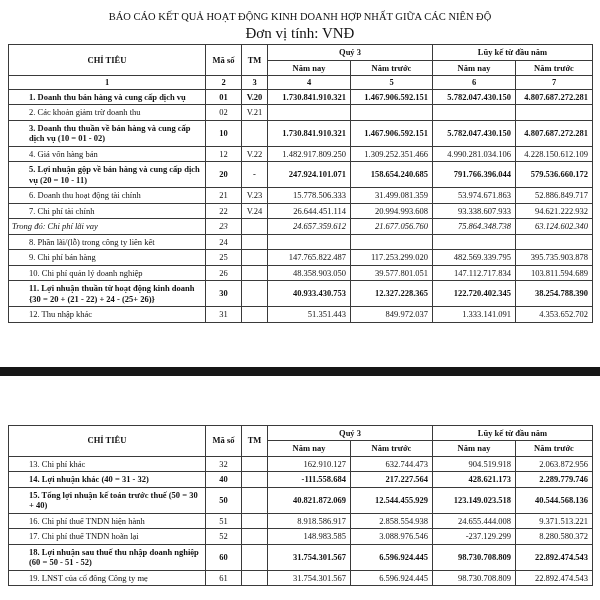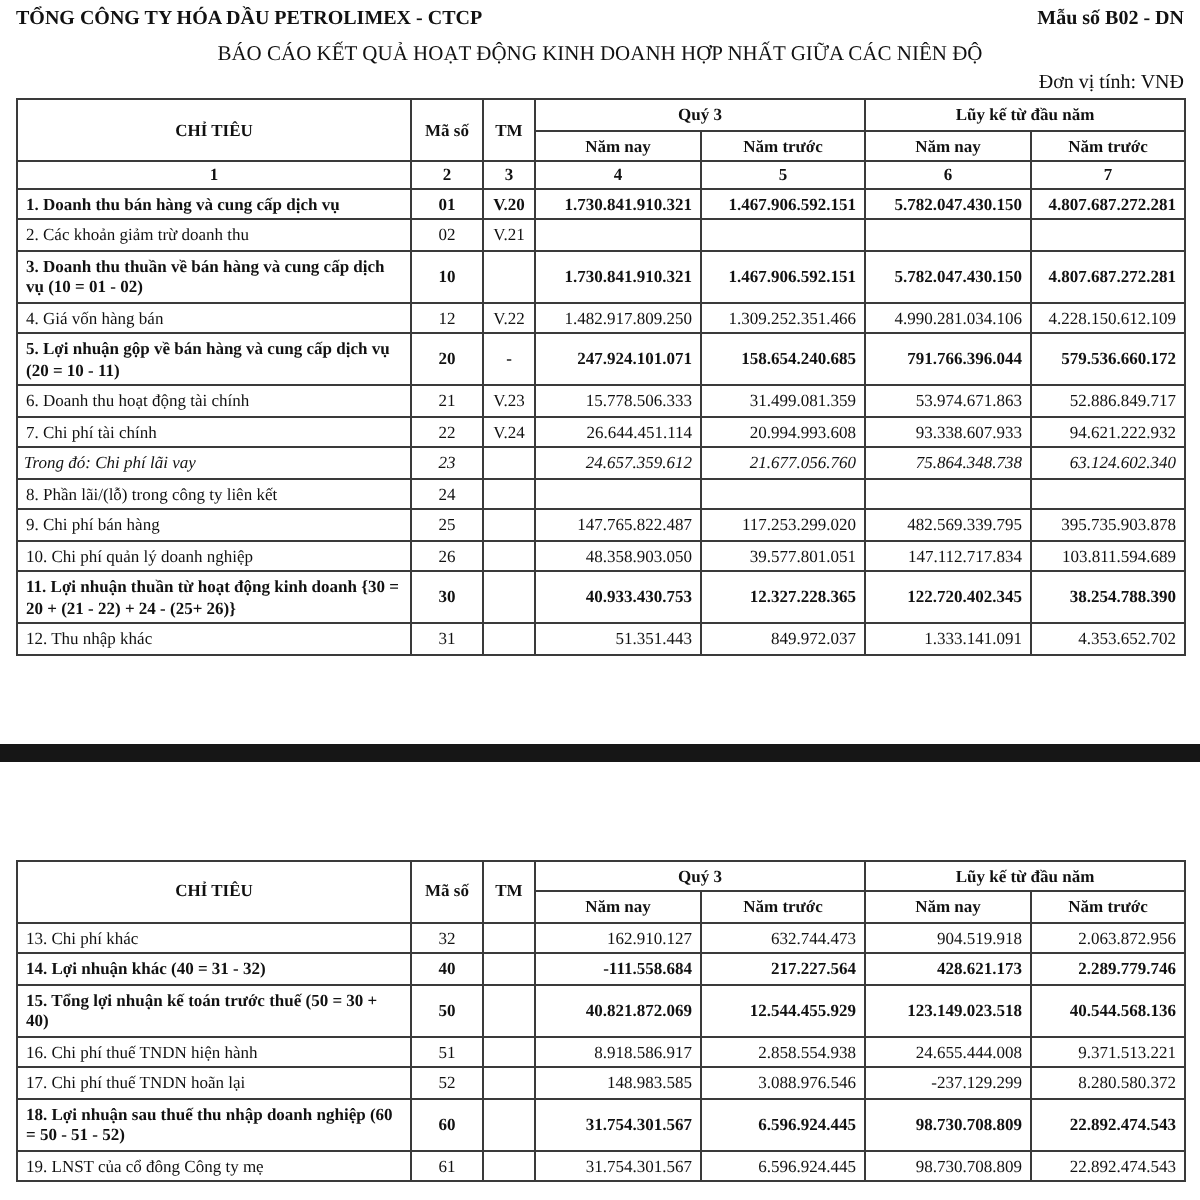--- a/index.html
+++ b/index.html
@@ -3,50 +3,46 @@
 <meta charset="utf-8">
 <style>
   * { margin: 0; padding: 0; box-sizing: border-box; }
   html, body { width: 600px; height: 600px; overflow: hidden; background: #ffffff; }
   body { font-family: "Liberation Serif", "DejaVu Serif", serif; color: #111; }
 
   .doc-header { padding: 4px 8px 0 8px; }
   .hdr-line1 { display: flex; justify-content: space-between; align-items: baseline; font-weight: bold; font-size: 10px; }
   .report-title { text-align: center; font-weight: normal; font-size: 10.5px; margin-top: 7px; }
   .report-period { text-align: center; font-weight: bold; font-size: 10px; margin-top: 5px; }
-  .unit-label { text-align: right; font-size: 10px; margin: 3px 0 1px 0; }
+  .unit-label { text-align: center; font-size: 15px; margin: 3px 0 1px 0; }
 
   table { border-collapse: collapse; table-layout: fixed; width: 584px; margin-left: 8px; }
   th, td { border: 1px solid #3a3a3a; font-size: 8.5px; line-height: 10.5px; padding: 2px 3px; overflow: hidden; }
   thead th { font-weight: bold; text-align: center; vertical-align: middle; padding: 2px 2px; }
   .colnum th { font-size: 8.5px; padding: 1px 2px; }
 
-  td.c-label { text-align: left; padding-left: 4px; }
+  td.c-label { text-align: left; padding-left: 20px; }
   td.c-ma, td.c-tm { text-align: center; }
   td.c-num { text-align: right; padding-right: 4px; }
 
   tr.b { font-weight: bold; }
   tr.b td { border-top: 1.6px solid #1d1d1d; }
   tr.i { font-style: italic; }
   tr.i td.c-label { padding-left: 3px; }
 
   #table1, #table2 { border: 1.4px solid #222; }
   #table1 { margin-top: 2px; }
 
   .page-break-bar { width: 600px; height: 9px; margin-top: 44px; }
   #table2 { margin-top: 49px; }
 </style>
 </head>
 <body>
 
 <div class="doc-header">
-  <div class="hdr-line1">
-    <span>TỔNG CÔNG TY HÓA DẦU PETROLIMEX - CTCP</span>
-    <span>Mẫu số B02 - DN</span>
-  </div>
   <div class="report-title">BÁO CÁO KẾT QUẢ HOẠT ĐỘNG KINH DOANH HỢP NHẤT GIỮA CÁC NIÊN ĐỘ</div>
   <div class="unit-label">Đơn vị tính: VNĐ</div>
 </div>
 
 <table id="table1">
   <colgroup>
     <col style="width:197px">
       <col style="width:36px">
       <col style="width:26px">
     <col style="width:83px">

